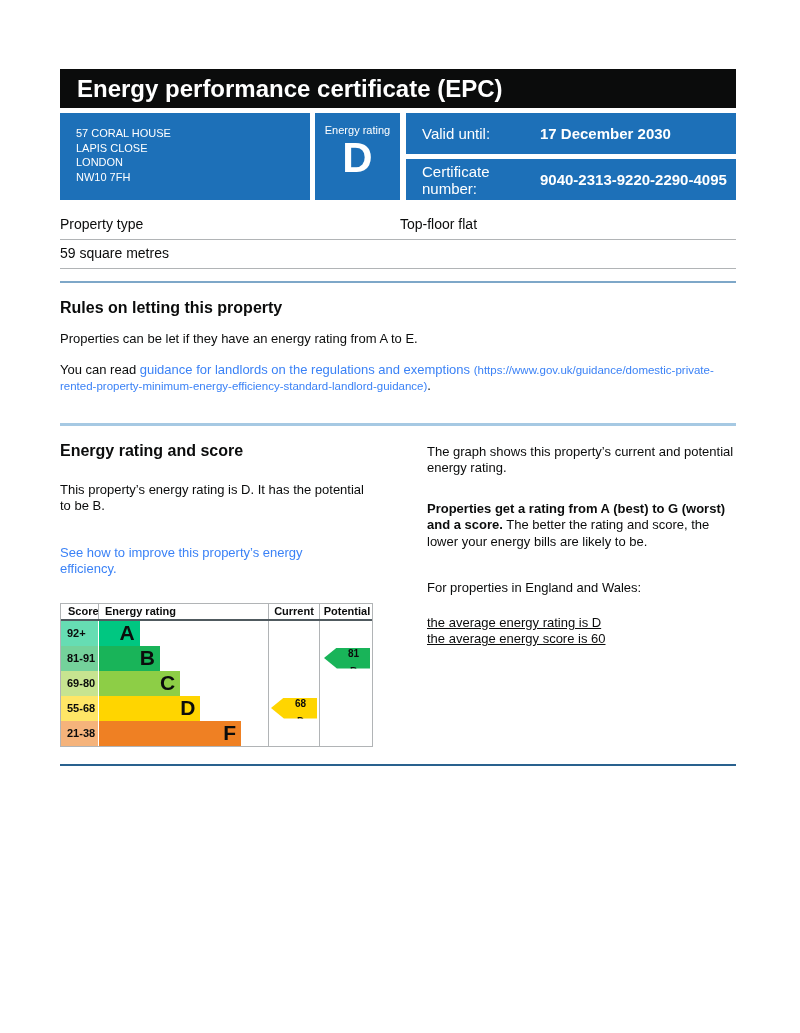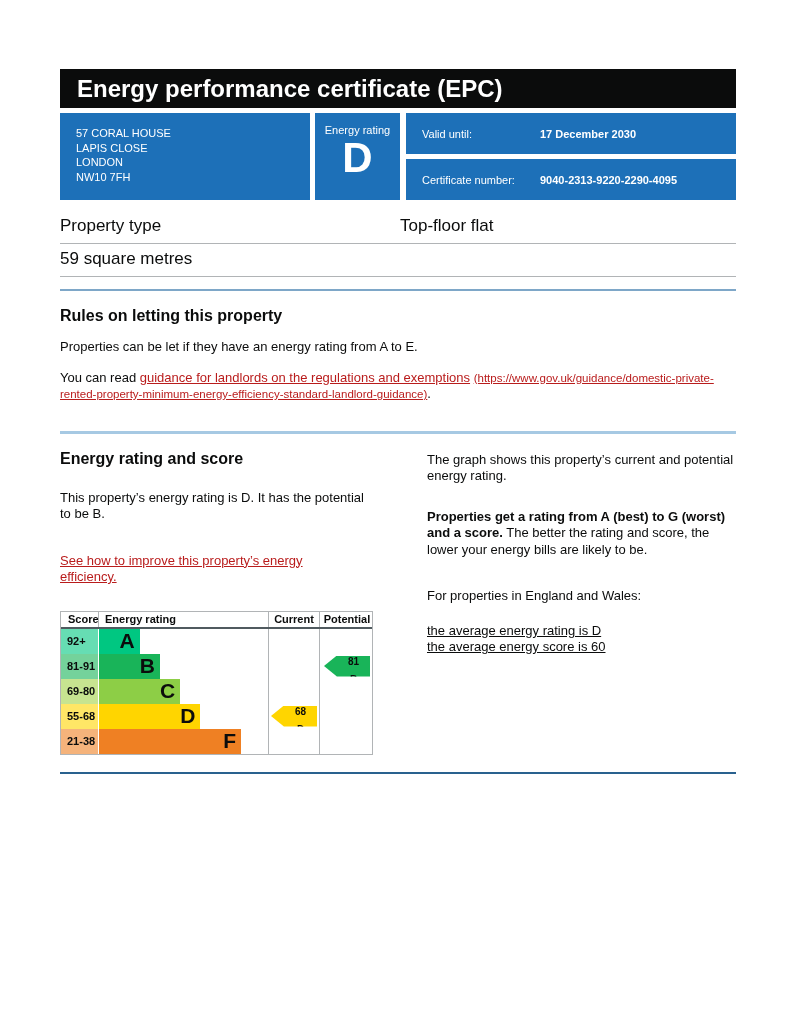--- a/index.html
+++ b/index.html
@@ -25,39 +25,39 @@
   }
   .rating-box {
     width:85px; margin-left:5px; background:#1d70b8; color:#ffffff;
     text-align:center; padding-top:11px;
   }
   .rating-box .lbl { font-size:11px; }
   .rating-box .val { font-size:42px; font-weight:bold; line-height:44px; }
   .validity-box { flex:1; margin-left:6px; display:flex; flex-direction:column; gap:5px; }
   .validity-row {
     background:#1d70b8; color:#ffffff; flex:1;
-    display:flex; align-items:center; font-size:11px; padding-left:16px;
+    display:flex; align-items:center; font-size:15px; padding-left:16px;
   }
   .validity-row .lbl { width:118px; }
   .validity-row .val { font-weight:bold; }
 
   
   .props { margin-top:11px; }
-  .prop-row { display:flex; border-bottom:1px solid #b1b4b6; padding:5px 0 7px; font-size:17px;align-items:flex-end; }
+  .prop-row { display:flex; border-bottom:1px solid #b1b4b6; padding:5px 0 7px; font-size:14px;align-items:flex-end; }
   .prop-label { width:340px; }
 
   hr { border:0; }
   .rule-mid   { border-top:2px solid #7ea7c8; margin:12px 0 0; }
   .rule-light { border-top:3px solid #a6c9e3; margin:28px 0 0; }
   .rule-dark  { border-top:2px solid #29618e; margin:17px 0 0; }
 
   h2 { font-size:16px; font-weight:bold; margin:16px 0 0; }
   p, .para { font-size:13px; line-height:16.5px; margin:14px 0 0; }
 
-  a.link { color:#b91c1c; text-decoration:underline; cursor:pointer; }
+  a.link { color:#3b82f6; cursor:pointer; }
   .small-url { font-size:11.5px; }
 
   
   .two-col { display:flex; margin-top:16px; }
   .col-left { width:340px; }
   .col-right { width:309px; margin-left:27px; }
   .col-left h2 { margin-top:0; }
   .col-left .intro { margin-top:22px; max-width:315px; }
   .col-left .improve { margin-top:30px; max-width:300px; display:block; }
   .col-right .graph-intro { margin-top:2px; }

